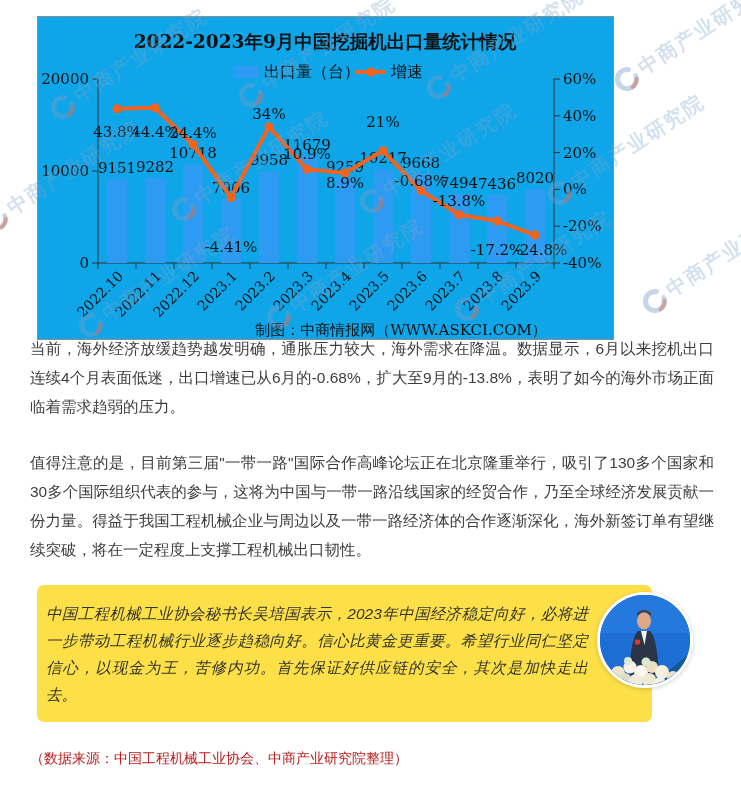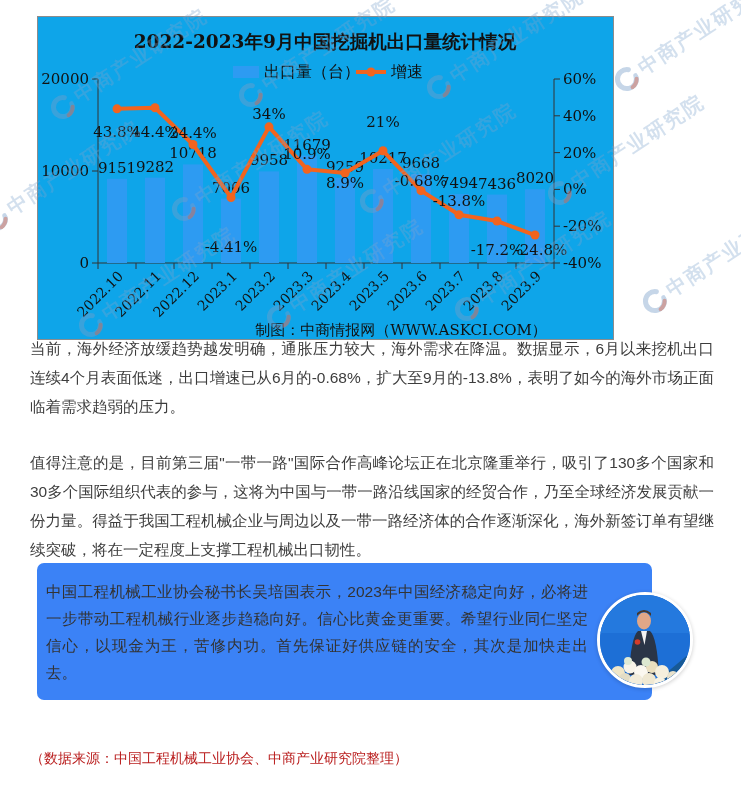--- a/index.html
+++ b/index.html
@@ -15,21 +15,21 @@
   .wm{position:absolute;display:flex;align-items:center;gap:5px;transform:rotate(-33deg);transform-origin:left center;
       color:rgba(126,163,205,0.34);font-size:20px;font-weight:bold;letter-spacing:2px;white-space:nowrap;
       font-family:"Liberation Sans",sans-serif;}
 
   
   .body-p{position:absolute;left:30px;width:684px;margin:0;font-size:15.5px;line-height:29px;color:#3d3d3d;text-align:justify;}
   .p1{top:334px;}
   .p2{top:448px;}
 
   
-  .quote{position:absolute;left:37px;top:563px;width:615px;height:137px;background:#3b82f6;border-radius:7px;z-index:2;}
+  .quote{position:absolute;left:37px;top:585px;width:615px;height:137px;background:#fde047;border-radius:7px;z-index:2;font-style:italic;}
   .quote p{margin:0;padding:15px 64px 0 9px;font-size:15.5px;line-height:27px;color:#333;text-align:justify;}
 
   
   .photo{position:absolute;left:597px;top:592px;width:90px;height:90px;border:3px solid #fff;border-radius:50%;
          overflow:hidden;z-index:6;box-shadow:0 1px 4px rgba(0,0,0,0.20);background:#1d6fd6;}
 
   .source{position:absolute;left:30px;top:750px;margin:0;font-size:14px;color:#b91c1c;}
 </style>
 </head>
 <body>

